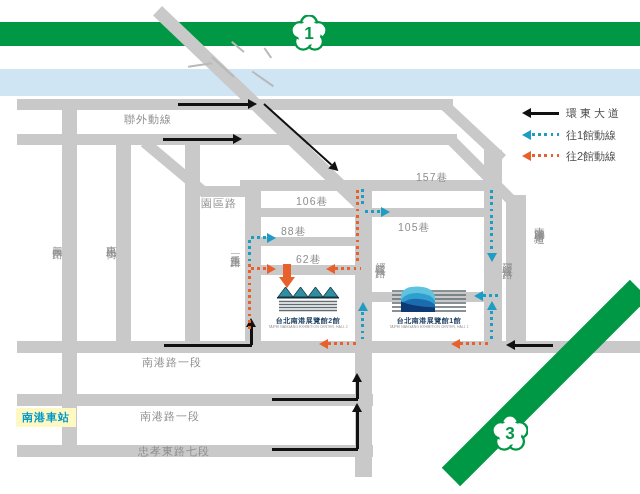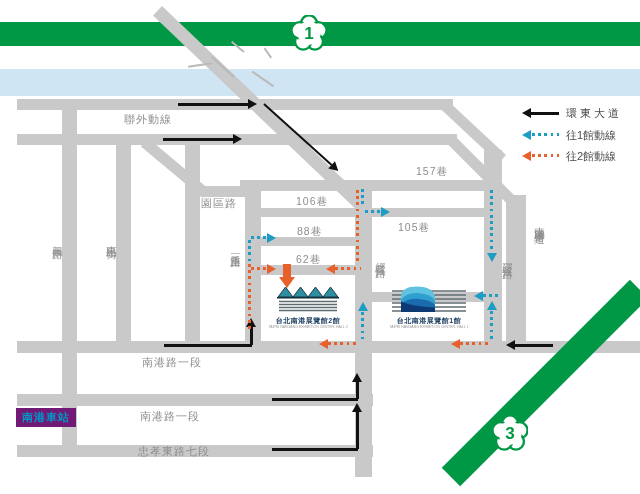--- a/index.html
+++ b/index.html
@@ -36,21 +36,21 @@
           background:repeating-linear-gradient(180deg,var(--c) 0 2.8px,transparent 2.8px 6.2px);}
   .blue{--c:var(--blue);} .orange{--c:var(--orange);}
   .diag-arrow{position:absolute;display:flex;align-items:center;transform-origin:left center;}
   .diag-arrow .line{height:2.5px;background:var(--black);flex:1;}
   .diag-arrow .tri{width:0;height:0;border-left:9px solid var(--black);
                    border-top:5px solid transparent;border-bottom:5px solid transparent;}
   .legend-text{position:absolute;color:#4b4b4b;font-size:11px;white-space:nowrap;}
   .hall-label{position:absolute;text-align:center;color:#16395c;font-weight:bold;
               font-size:7px;white-space:nowrap;letter-spacing:0.5px;}
   .hall-sub{position:absolute;text-align:center;color:#9a9a9a;font-size:3.5px;white-space:nowrap;}
-  .station{position:absolute;background:#701a75;color:#0098c6;font-weight:bold;
+  .station{position:absolute;background:#fef9c3;color:#0098c6;font-weight:bold;
            font-size:11px;padding:2px 6px;letter-spacing:1px;}
 </style>
 </head>
 <body>
 
 <div id="map">
 
   <div class="band" style="left:0;top:22px;width:640px;height:24px;background:var(--green);"></div>
   <div class="band" style="left:0;top:69px;width:640px;height:27px;background:var(--river);"></div>
 
@@ -185,24 +185,24 @@
     <path d="M9,12 Q10,2.5 25,2.5 Q41,2.5 43,13 L43,28 L9,28 Z" fill="#5fc3e0"></path>
     <path d="M9,16 Q14,8.5 26,9 Q40,10 43,17 L43,28 L9,28 Z" fill="#2f9fd0"></path>
     <path d="M9,20 Q16,14 27,15 Q39,16 43,21 L43,28 L9,28 Z" fill="#1a6cae"></path>
     <path d="M9,28 L9,17.5 Q20,22.5 43,23.5 L43,28 Z" fill="#0d3a74"></path>
   </svg>
   <div class="hall-label" style="left:387px;top:316px;width:84px;">台北南港展覽館1館</div>
   <div class="hall-sub" style="left:387px;top:325px;width:84px;">TAIPEI NANGANG EXHIBITION CENTER, HALL 1</div>
 
   <div class="rlabel big" style="left:124px;top:112px;">聯外動線</div>
   <div class="rlabel big" style="left:201px;top:196px;">園區路</div>
-  <div class="rlabel" style="left:416px;top:165px;">157巷</div>
+  <div class="rlabel" style="left:416px;top:171px;">157巷</div>
   <div class="rlabel" style="left:296px;top:195px;">106巷</div>
   <div class="rlabel" style="left:398px;top:221px;">105巷</div>
-  <div class="rlabel" style="left:297px;top:225px;">88巷</div>
+  <div class="rlabel" style="left:281px;top:225px;">88巷</div>
   <div class="rlabel" style="left:296px;top:253px;">62巷</div>
   <div class="rlabel big" style="left:142px;top:355px;">南港路一段</div>
   <div class="rlabel big" style="left:140px;top:409px;">南港路一段</div>
   <div class="rlabel big" style="left:138px;top:444px;">忠孝東路七段</div>
   <div class="rlabel vlabel" style="left:51px;top:237px;">興中路</div>
   <div class="rlabel vlabel" style="left:105px;top:237px;">惠民街</div>
   <div class="rlabel vlabel" style="left:229px;top:245px;">三重路</div>
   <div class="rlabel vlabel" style="left:374px;top:254px;">經貿二路</div>
   <div class="rlabel vlabel" style="left:501px;top:255px;">經貿一路</div>
   <div class="rlabel vlabel" style="left:533px;top:218px;">南港聯絡道</div>

